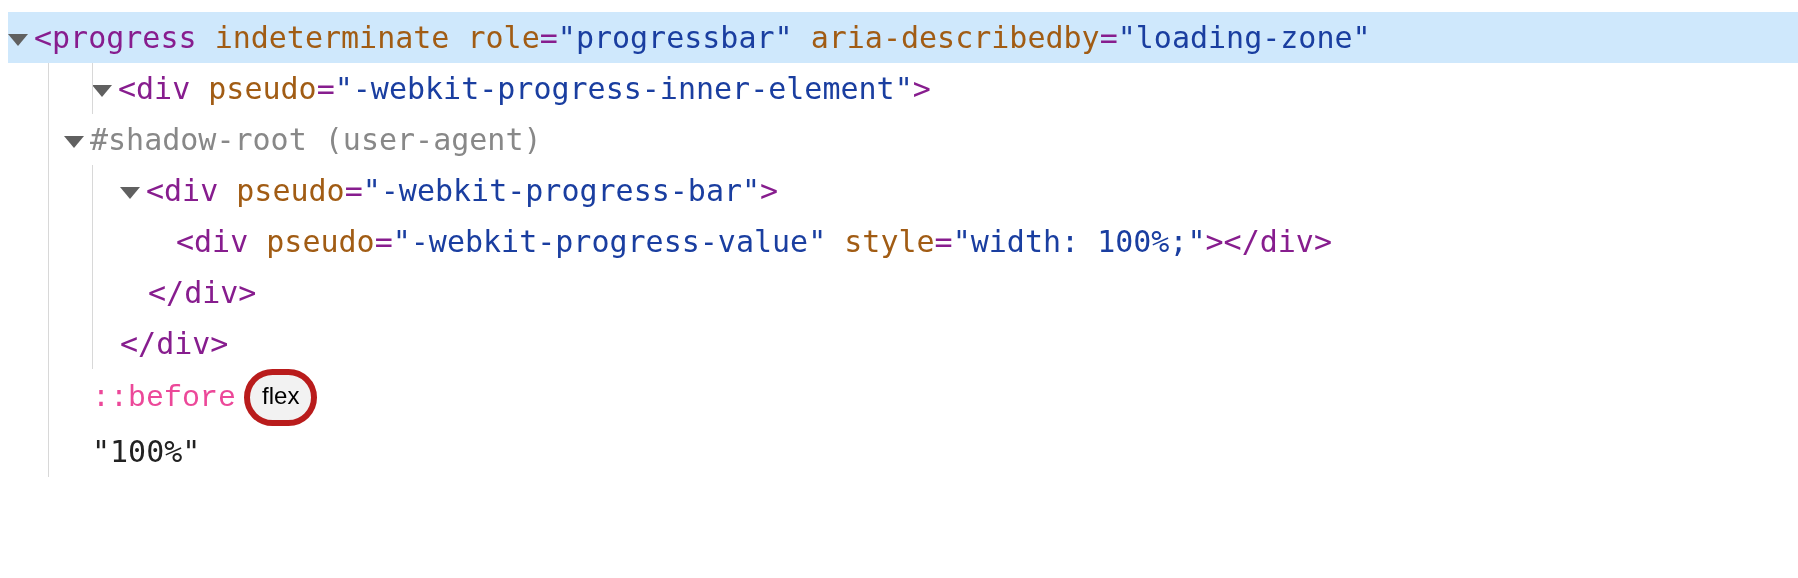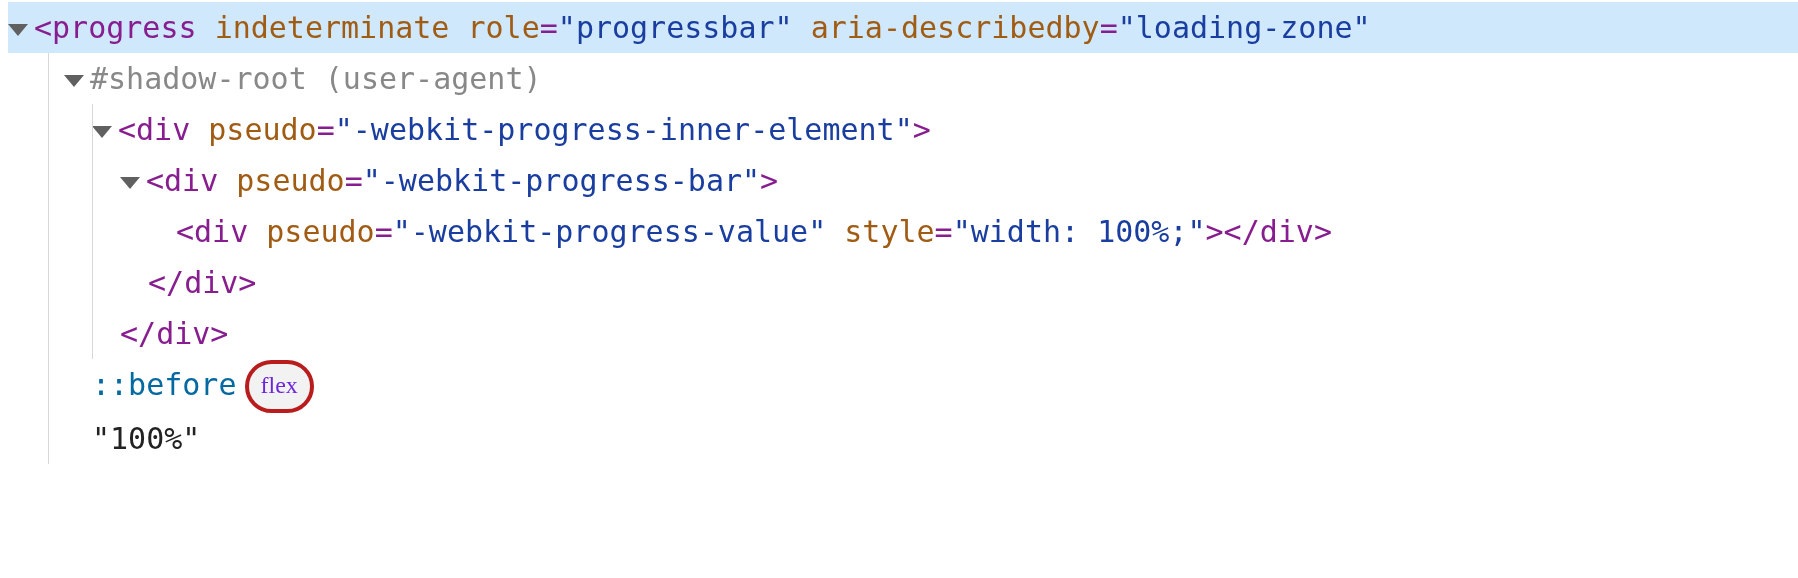--- a/index.html
+++ b/index.html
@@ -6,21 +6,21 @@
   html, body {
     margin: 0; padding: 0;
     width: 1798px; height: 578px;
     background: #ffffff;
     font-family: Menlo, Consolas, "DejaVu Sans Mono", monospace;
     font-size: 30px;
     line-height: 1.7;
     color: #222;
     overflow: hidden;
   }
-  .tree { padding: 2px 0 0 8px; }
+  .tree { padding: 12px 0 0 8px; }
   .row { white-space: nowrap; position: relative; }
   .row.selected {
     background: #cfe8fc;
   }
   .indent { display: inline-block; }
   .i2 { width: 56px; }
   .i3 { width: 84px; }
   .i4 { width: 112px; }
   .i5 { width: 140px; }
   .i6 { width: 168px; }
@@ -43,58 +43,58 @@
     border-right: 10px solid transparent;
     border-top: 12px solid #606060;
     margin-right: 6px;
     vertical-align: 2px;
   }
 
   .tag        { color: #871d8e; }  
   .attr-name  { color: #a15c14; }  
   .attr-value { color: #1a3ea0; }  
   .shadow     { color: #888888; }  
-  .pseudo     { color: #0369a1; }  
+  .pseudo     { color: #ec4899; font-family: Liberation Mono, monospace; }  
   .text-node  { color: #222222; }
 
   .badge {
     display: inline-block;
     font-size: 24px;
-    color: #6d28d9;
+    color: #000000;
     background: #f2f2f2;
-    border: 4px solid #b91c1c;
+    border: 6px solid #b91c1c;
     border-radius: 999px;
     padding: 1px 12px 3px 12px;
     margin-left: 8px;
     vertical-align: 2px;
-    font-family: Liberation Serif, serif;
+    font-family: Liberation Sans, sans-serif;
   }
 </style>
 </head>
 <body>
 
 <div class="tree">
 
   <div class="row selected">
     <span class="disclosure"></span><span class="tag">&lt;</span><span class="tag">progress</span><span> </span><span class="attr-name">indeterminate</span><span> </span><span class="attr-name">role</span><span class="tag">=</span><span class="attr-value">"</span><span class="attr-value">progressbar</span><span class="attr-value">"</span><span> </span><span class="attr-name">aria-describedby</span><span class="tag">=</span><span class="attr-value">"</span><span class="attr-value">loading-zone</span><span class="attr-value">"</span>
   </div>
 
   <div class="row">
     <span class="guide">
         <span style="left:40px;"></span>
+        <span style="left:84px;"></span>
       </span>
-    <span class="indent i2"></span><span class="disclosure"></span><span class="shadow">#shadow-root (user-agent)</span>
+    <span class="indent i3"></span><span class="disclosure"></span><span class="tag">&lt;</span><span class="tag">div</span><span> </span><span class="attr-name">pseudo</span><span class="tag">=</span><span class="attr-value">"</span><span class="attr-value">-webkit-progress-inner-element</span><span class="attr-value">"</span><span class="tag">&gt;</span>
   </div>
 
   <div class="row">
     <span class="guide">
         <span style="left:40px;"></span>
-        <span style="left:84px;"></span>
       </span>
-    <span class="indent i3"></span><span class="disclosure"></span><span class="tag">&lt;</span><span class="tag">div</span><span> </span><span class="attr-name">pseudo</span><span class="tag">=</span><span class="attr-value">"</span><span class="attr-value">-webkit-progress-inner-element</span><span class="attr-value">"</span><span class="tag">&gt;</span>
+    <span class="indent i2"></span><span class="disclosure"></span><span class="shadow">#shadow-root (user-agent)</span>
   </div>
 
   <div class="row">
     <span class="guide">
         <span style="left:40px;"></span>
         <span style="left:84px;"></span>
       </span>
     <span class="indent i4"></span><span class="disclosure"></span><span class="tag">&lt;</span><span class="tag">div</span><span> </span><span class="attr-name">pseudo</span><span class="tag">=</span><span class="attr-value">"</span><span class="attr-value">-webkit-progress-bar</span><span class="attr-value">"</span><span class="tag">&gt;</span>
   </div>
 

